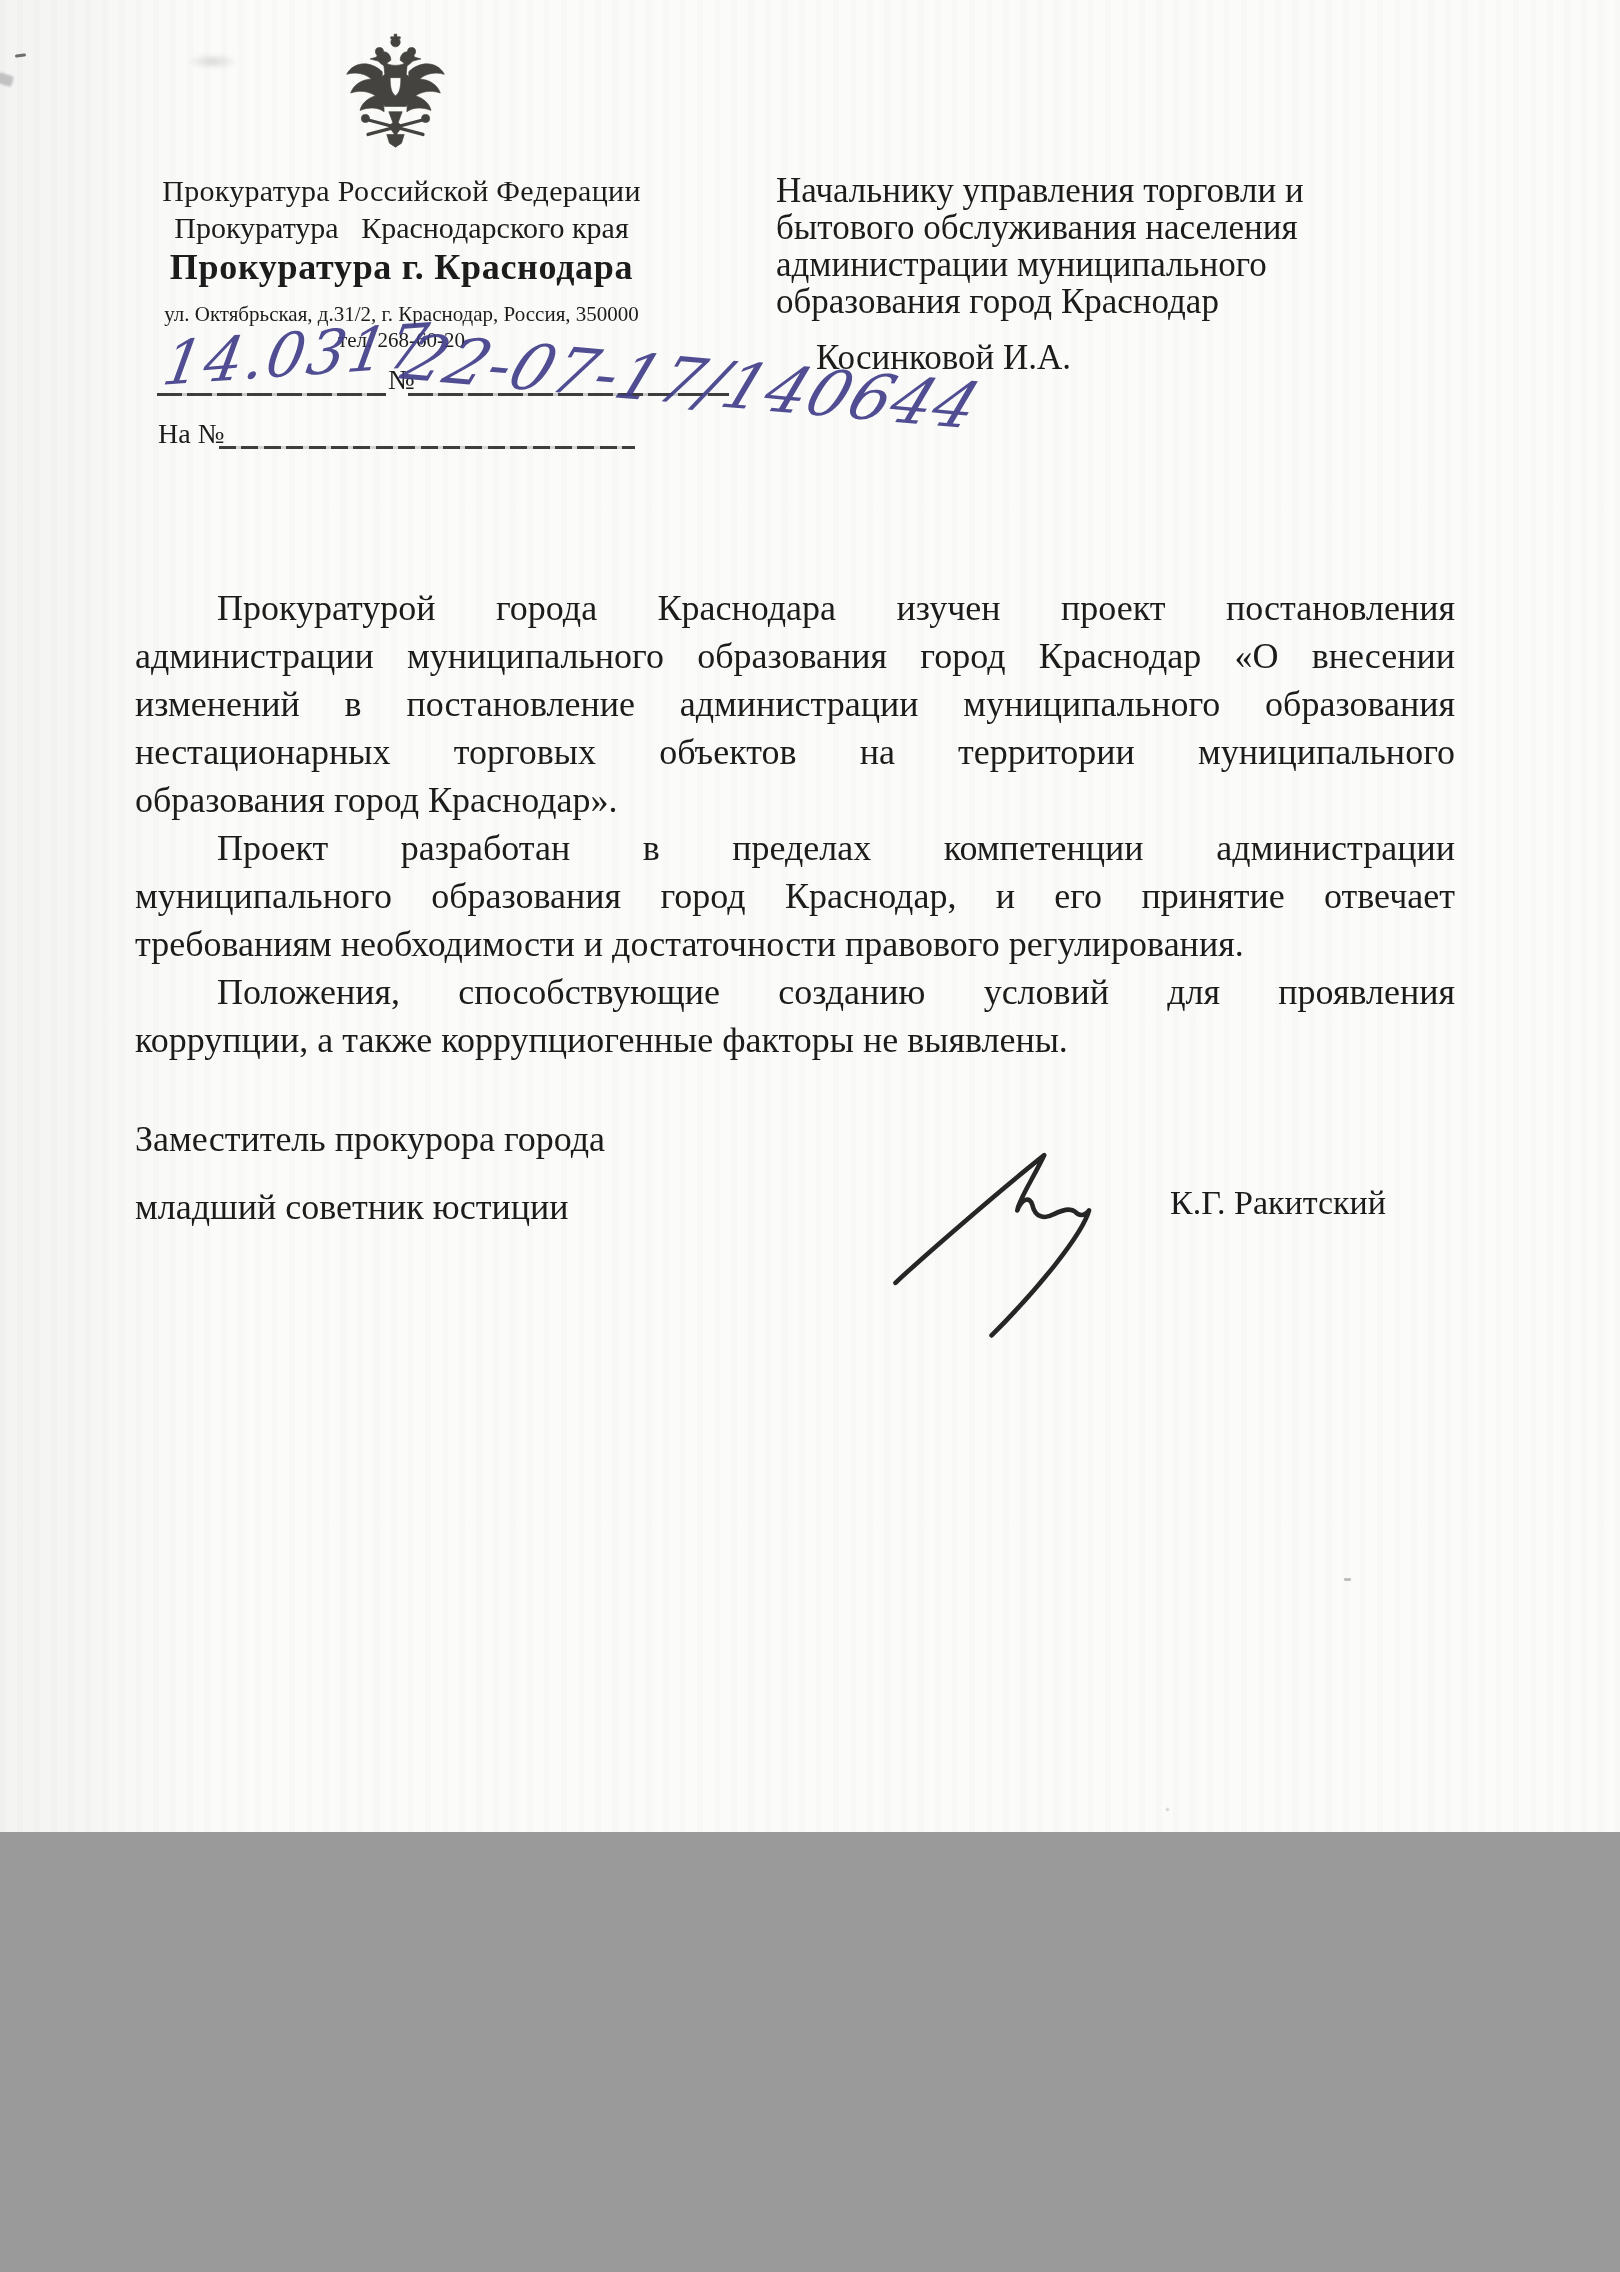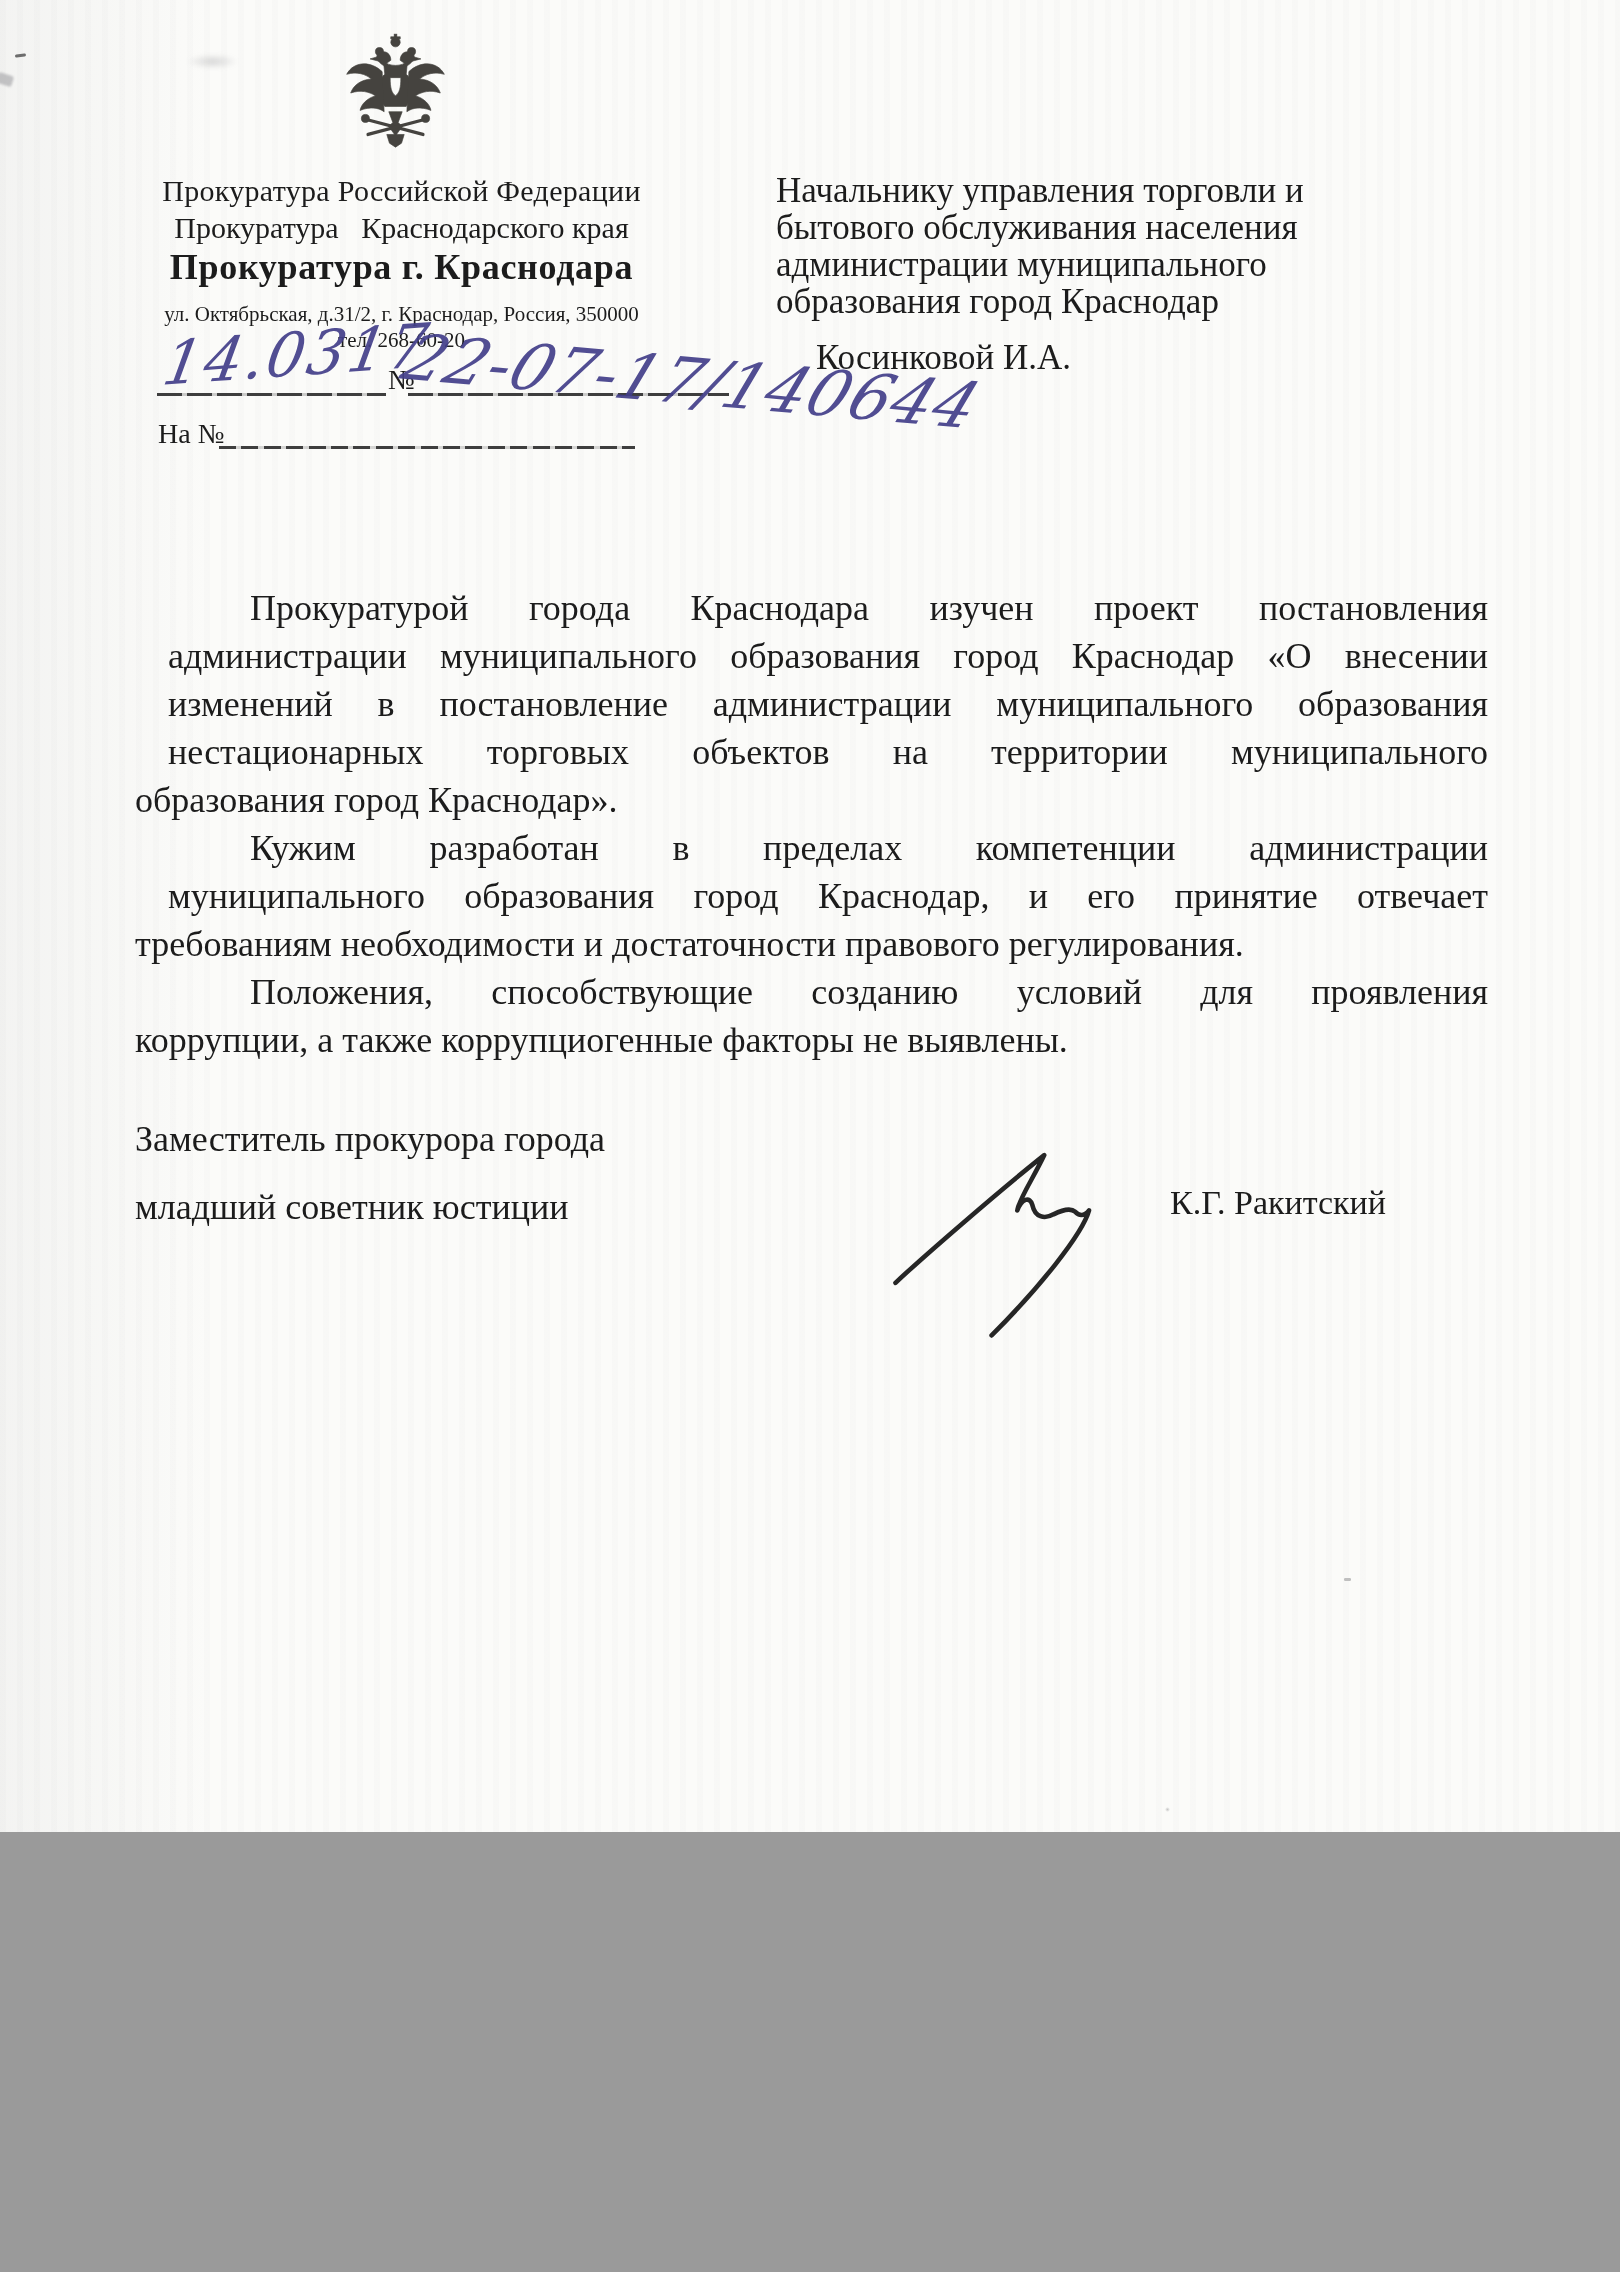--- a/index.html
+++ b/index.html
@@ -57,21 +57,21 @@
   .refline3{left:219px;top:446px;width:416px;height:2.6px;
     background:repeating-linear-gradient(90deg,#3e3e3e 0 17px,rgba(62,62,62,.2) 17px 22.4px);}
 
   
   .recipient{left:776px;top:172px;width:631px;font-size:35px;line-height:37px;}
   .recipient-name{left:776px;top:338px;font-size:35px;margin-left:40px;}
 
   
   .body-block{left:135px;top:584px;width:1320px;font-size:36px;line-height:48px;}
   .line{width:100%;}
-  .just{text-align:justify;text-align-last:justify;margin-left:33px;}
+  .just{text-align:justify;text-align-last:justify;}
   .indent{text-indent:82px;}
 
   
   .sig-role1{left:135px;top:1118px;font-size:36px;}
   .sig-role2{left:135px;top:1186px;font-size:36px;}
   .sig-name {left:1170px;top:1184px;font-size:34px;}
   .sig-svg{left:881px;top:1130px;width:237px;height:224px;}
 
   
   .executor{left:146px;top:2041px;font-size:30px;}
@@ -144,21 +144,21 @@
     <div class="line">образования город Краснодар</div>
   </div>
   <div class="abs recipient-name">Косинковой И.А.</div>
 
   <div class="abs body-block">
     <div class="line just indent">Прокуратурой города Краснодара изучен проект постановления</div>
     <div class="line just">администрации муниципального образования город Краснодар «О внесении</div>
     <div class="line just">изменений в постановление администрации муниципального образования</div>
     <div class="line just">нестационарных торговых объектов на территории муниципального</div>
     <div class="line">образования город Краснодар».</div>
-    <div class="line just indent">Кужим разработан в пределах компетенции администрации</div>
+    <div class="line just indent">Проект разработан в пределах компетенции администрации</div>
     <div class="line just">муниципального образования город Краснодар, и его принятие отвечает</div>
     <div class="line">требованиям необходимости и достаточности правового регулирования.</div>
     <div class="line just indent">Положения, способствующие созданию условий для проявления</div>
     <div class="line">коррупции, а также коррупциогенные факторы не выявлены.</div>
   </div>
 
   <div class="abs sig-role1">Заместитель прокурора города</div>
   <div class="abs sig-role2">младший советник юстиции</div>
   <svg class="abs sig-svg" viewBox="0 0 360 340" xmlns="http://www.w3.org/2000/svg">
     <path d="M 22 232 C 60 196, 180 92, 248 38 C 232 72, 210 104, 207 122 C 214 104, 226 100, 230 114 C 234 132, 248 136, 262 128 C 274 122, 288 118, 295 124 C 300 130, 308 132, 316 122 C 306 158, 240 240, 168 312" fill="none" stroke="#262626" stroke-width="7" stroke-linecap="round" stroke-linejoin="round"></path>

